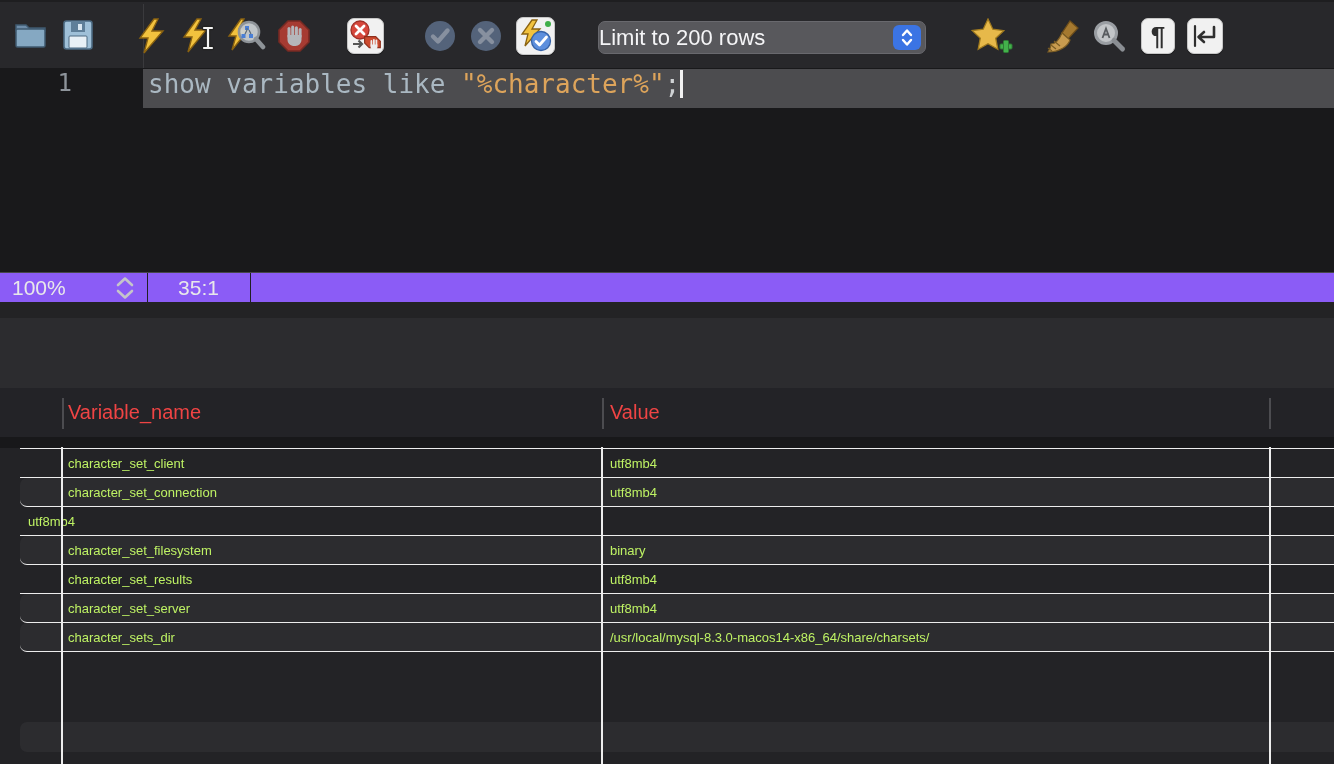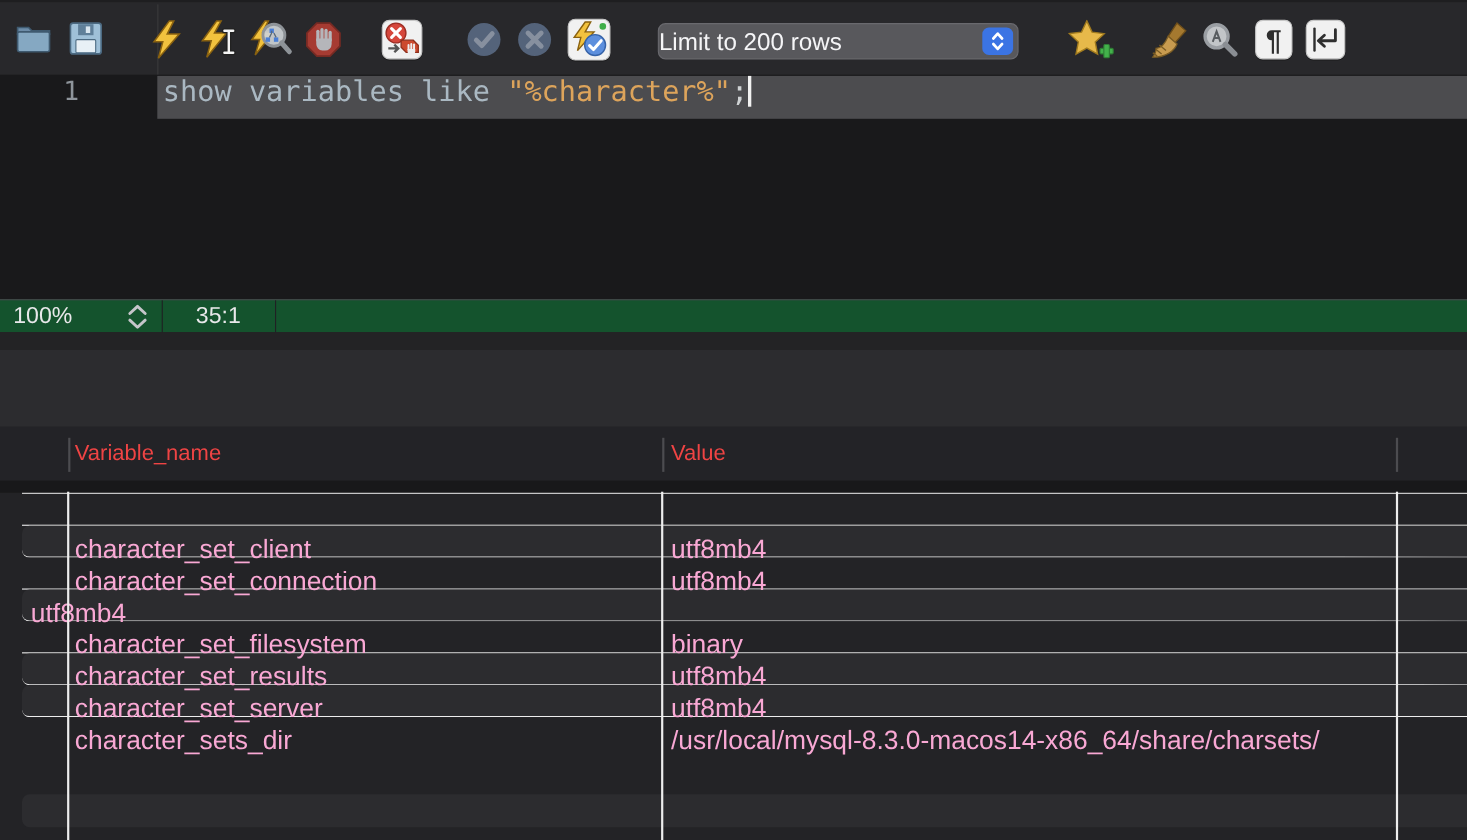--- a/index.html
+++ b/index.html
@@ -26,21 +26,21 @@
   .editor { position:absolute; left:0; top:68px; width:1334px; height:204px; background:#19191b; }
   .cur-line { position:absolute; left:143px; right:0; top:1px; height:39px; background:#4c4c4f; }
   .gutter-num { position:absolute; left:0; top:1px; width:72px; height:39px; line-height:39px;
                 text-align:right; color:#8e949b; font:24px "DejaVu Sans Mono", monospace; }
   .code-line { position:absolute; left:148px; top:1px; height:39px; line-height:39px;
                font:26px "DejaVu Sans Mono", monospace; white-space:pre; }
   .kw { color:#aab8c2; } .str { color:#dda45b; } .term { color:#cfd2d4; }
   .caret { display:inline-block; width:3px; height:28px; background:#f2f2f2; vertical-align:-5px; }
   
   .statusbar { position:absolute; left:0; top:272px; width:1334px; height:30px;
-               background:#14532d; border-top:1px solid #47474c; color:#e8e8ea; font-size:21px; }
+               background:#8b5cf6; border-top:1px solid #47474c; color:#e8e8ea; font-size:21px; }
   .sb-sep { position:absolute; top:0; width:1px; height:30px; background:#202024; }
   .sb-zoom { position:absolute; left:12px; top:0; line-height:29px; }
   .sb-stepper { position:absolute; left:114px; top:3px; }
   .sb-pos { position:absolute; left:147px; width:103px; top:0; line-height:29px; text-align:center; }
   .gap-band { position:absolute; left:0; top:302px; width:1334px; height:16px; background:#232325; }
   
   .rg-toolbar { position:absolute; left:0; top:318px; width:1334px; height:70px; background:#2c2c2f;
                 color:#f2f2f4; }
   .rg-title { position:absolute; left:28px; top:336px; height:36px; line-height:36px;
               font-size:20px; font-weight:bold; }
@@ -57,21 +57,21 @@
   .rg-export-btn { position:absolute; left:746px; top:334px; }
   
   .thead { position:absolute; left:0; top:388px; width:1334px; height:49px; background:#232327; }
   .th { position:absolute; top:0; height:49px; line-height:49px; font-size:20px; font-weight:500; color:#ef4444; }
   .th-sep { position:absolute; top:10px; width:1.5px; height:31px; background:#4c4c50; }
   .head-under { position:absolute; left:0; top:437px; width:1334px; height:11px; background:#18181a; }
   .grid-area { position:absolute; left:0; top:448px; width:1334px; height:316px; background:#232326; }
   .grid-rows { position:absolute; left:20px; right:0; top:0; border-top:1.5px solid #ededed; }
   .g-row { display:flex; height:29px; border-bottom:1.5px solid #ededed; background:#232326; }
   .g-row.alt { background:#2c2c2f; border-top-left-radius:7px; border-bottom-left-radius:7px; }
-  .g-cell { height:29px; line-height:29px; font-size:24px; color:#f9a8d4; overflow:hidden; white-space:nowrap;margin-top:36px; }
+  .g-cell { height:29px; line-height:29px; font-size:13px; color:#bef264; overflow:hidden; white-space:nowrap; }
   .g-cell.c0 { width:582px; padding-left:48px; }
   .g-cell.c1 { width:668px; padding-left:8px; }
   .g-cell.c2 { flex:1; }
   .empty-stripe { position:absolute; left:20px; right:0; top:274px; height:30px; background:#2c2c2f;
                   border-top-left-radius:7px; border-bottom-left-radius:7px; }
   .vline { position:absolute; top:447px; bottom:0; width:2px; background:#ededed; z-index:3; }
 </style>
 </head>
 <body>
 

